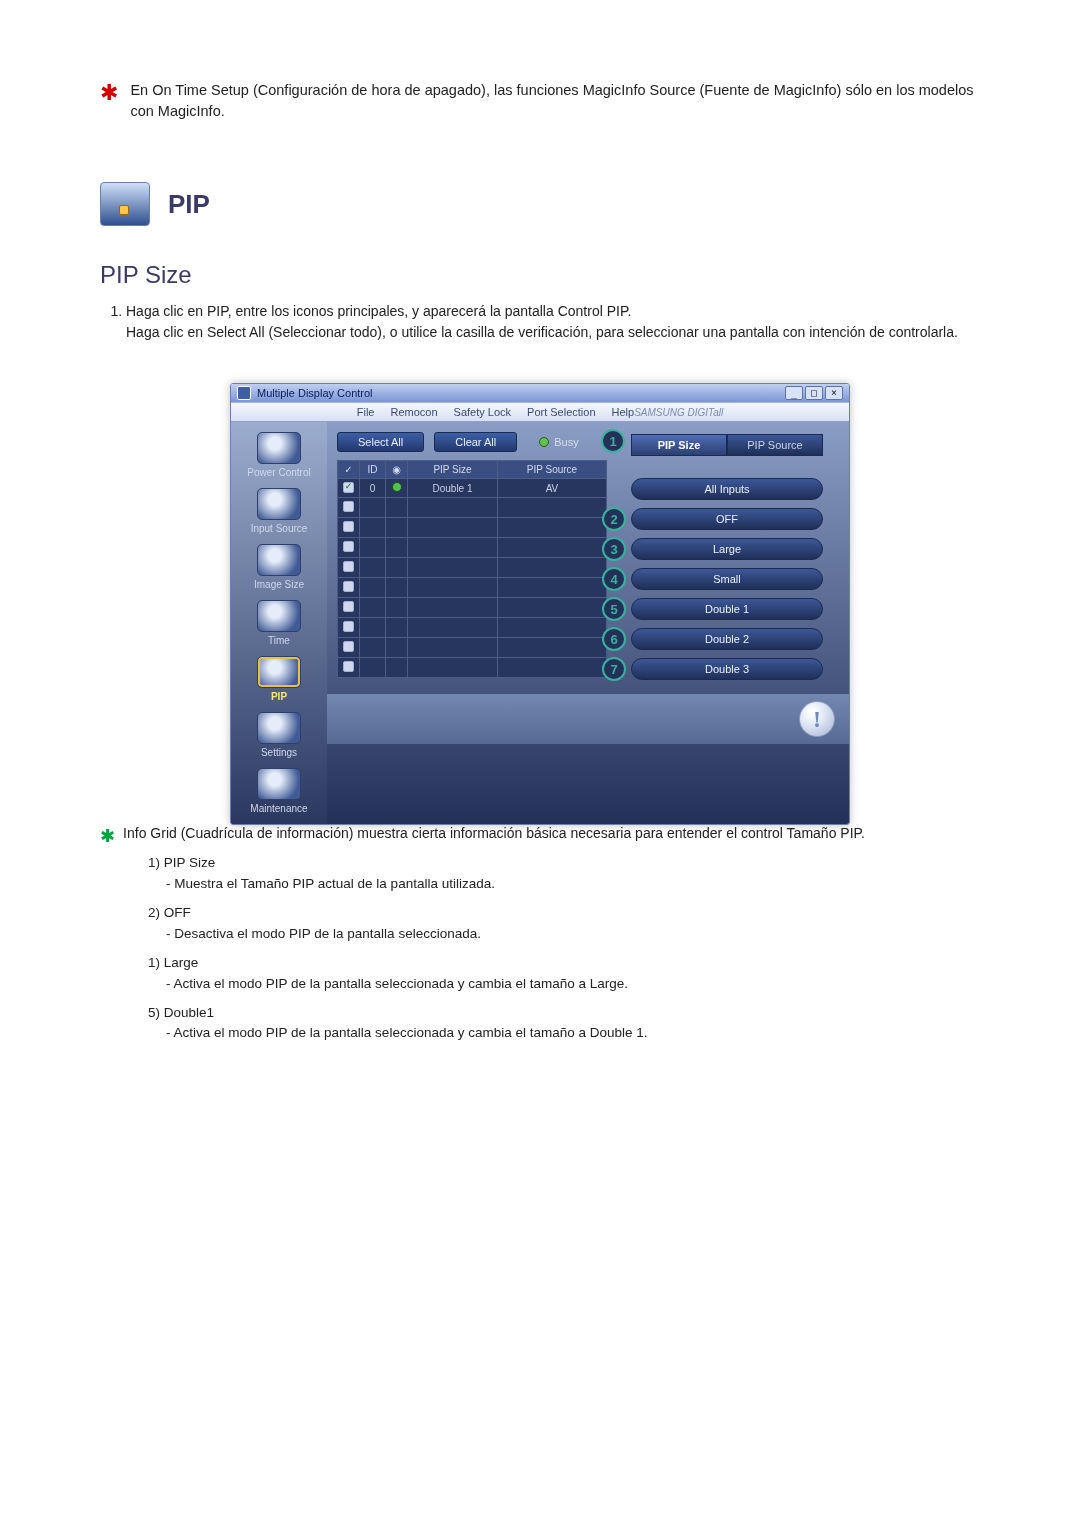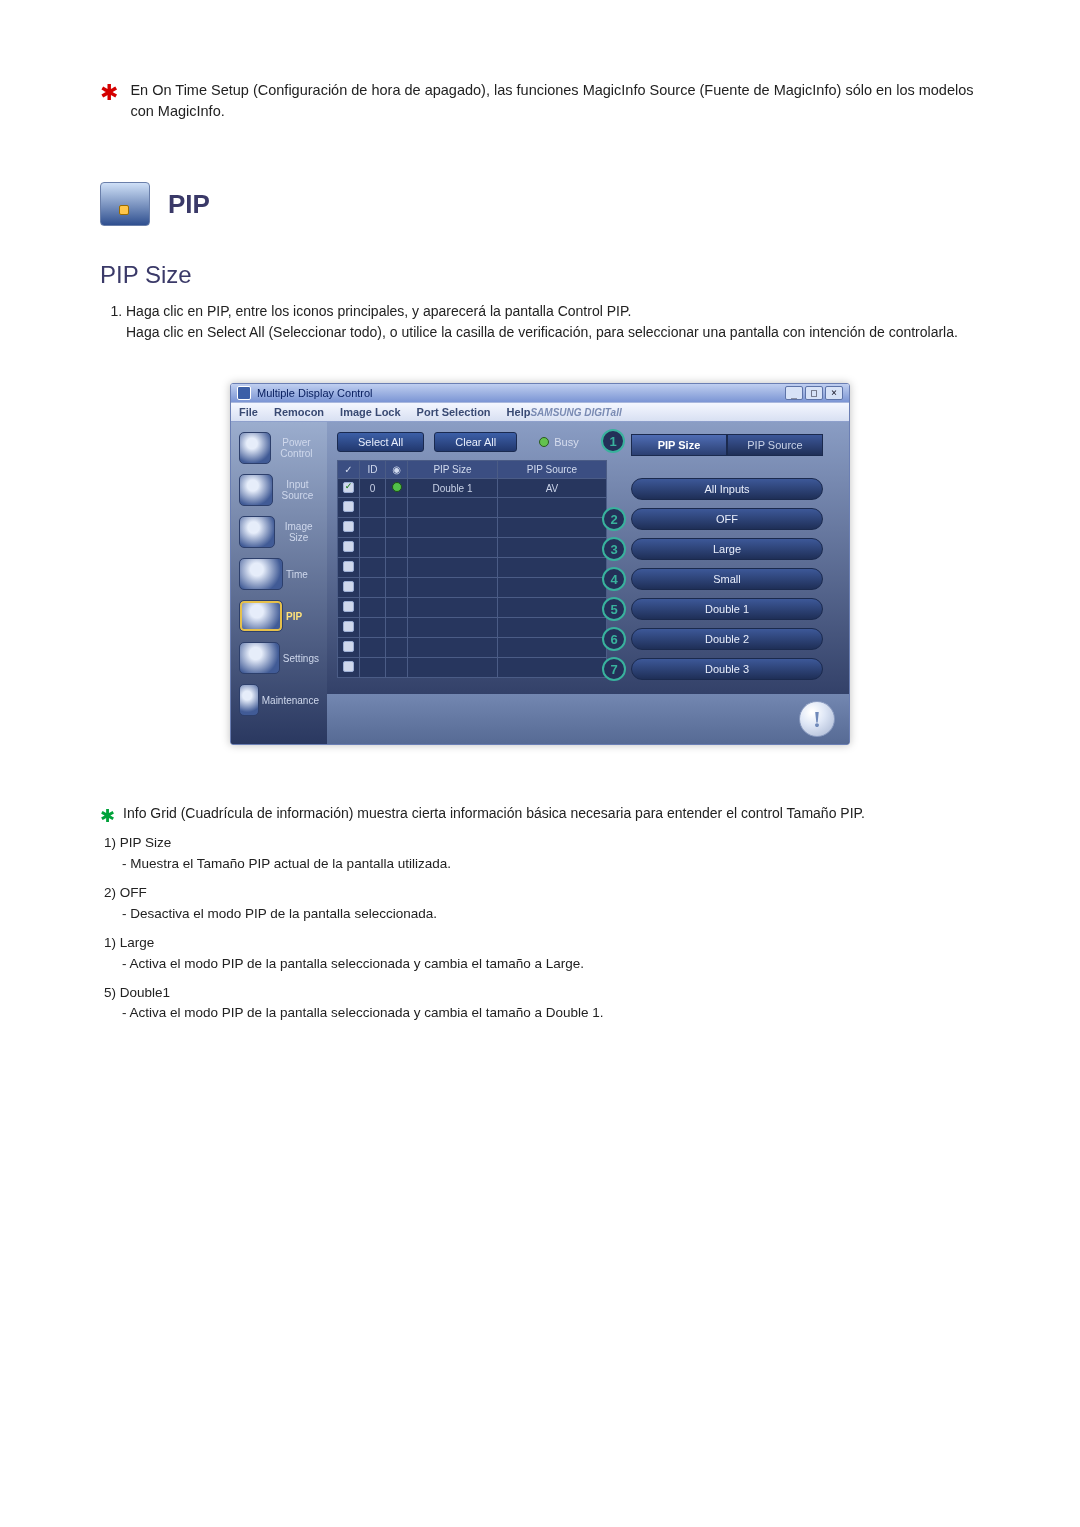--- a/index.html
+++ b/index.html
@@ -108,28 +108,27 @@
     border-radius: 2px;
     display: flex; align-items: center; justify-content: center;
     font-family: monospace;
     font-size: 10px; color: #223;
     line-height: 1;
   }
 
   .menubar {
     display: flex;
     align-items: center;
-    justify-content: flex-start;
+    justify-content: center;
     background: linear-gradient(#f4f7ff, #d8e0f2);
     border-top: 1px solid #a9b8de;
     border-bottom: 1px solid #8ea0cc;
     padding: 3px 8px;
     font-size: 11px;
     color: #394a73;
-    font-weight: bold;
   }
   .menubar-left { display: flex; gap: 16px; }
   .brand { font-style: italic; color: #7a8bb3; font-size: 10px; }
 
   .app-body {
     display: flex;
     background: linear-gradient(#8a9dc4, #233058);
   }
 
   
@@ -138,21 +137,21 @@
     padding: 10px 4px;
     display: flex;
     flex-direction: column;
     align-items: center;
     gap: 10px;
     background: linear-gradient(#9badce, #2a3860);
   }
   .side-item {
     width: 80px;
     display: flex;
-    flex-direction: row;
+    flex-direction: column;
     align-items: center;
     gap: 3px;
   }
   .side-icon {
     width: 44px; height: 32px;
     background: radial-gradient(circle at 40% 35%, #e6edfa 20%, #415b96 75%);
     border-radius: 5px;
     border: 1px solid #2d3f6b;
   }
   .side-item.active .side-icon {
@@ -326,38 +325,38 @@
     display: flex;
     align-items: center;
     justify-content: center;
     color: #7089b9;
     font-size: 24px;
     font-weight: bold;
     font-family: "Times New Roman", serif;
     border: 1px solid #8a9bc0;
   }
 
-  .shot-center { text-align: center; margin-bottom: 60px; }
+  .shot-center { text-align: center; }
 
   
   .info-row {
     display: flex;
     gap: 8px;
     margin-bottom: 6px;
   }
   .info-star { color: #00a23a; font-size: 18px; }
 
   
   .legend {
     font-size: 13.5px;
     line-height: 1.55;
     margin-top: 6px;
     padding-left: 4px;
   }
-  .legend .item { margin-bottom: 8px; }
+  .legend .item { margin-bottom: 8px; margin-left: 44px; }
   .legend .label { }
   .legend .desc { padding-left: 18px; }
 </style>
 </head>
 <body>
 
 <div class="note-row">
   <div class="note-star">✱</div>
   <div class="note-text">En On Time Setup (Configuración de hora de apagado), las funciones MagicInfo Source (Fuente de MagicInfo) sólo en los modelos con MagicInfo.</div>
 </div>
@@ -388,21 +387,21 @@
       <div class="win-btn">_</div>
       <div class="win-btn">□</div>
       <div class="win-btn">×</div>
     </div>
   </div>
 
   <div class="menubar">
     <div class="menubar-left">
       <span>File</span>
       <span>Remocon</span>
-      <span>Image Lock</span>
+      <span>Safety Lock</span>
       <span>Port Selection</span>
       <span>Help</span>
     </div>
     <div class="brand">SAMSUNG DIGITall</div>
   </div>
 
   <div class="app-body">
 
     <div class="sidebar">
       <div class="side-item">

